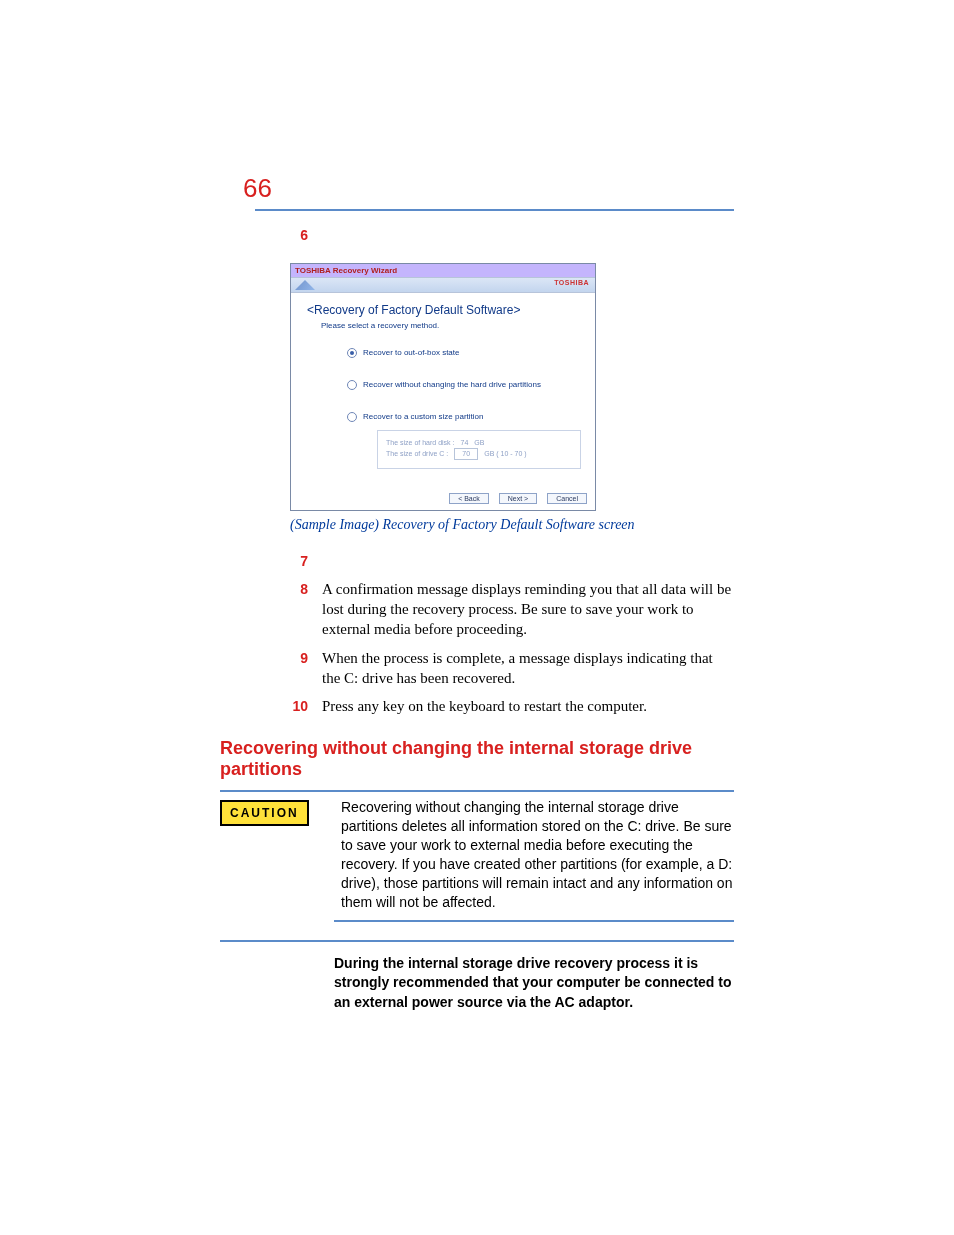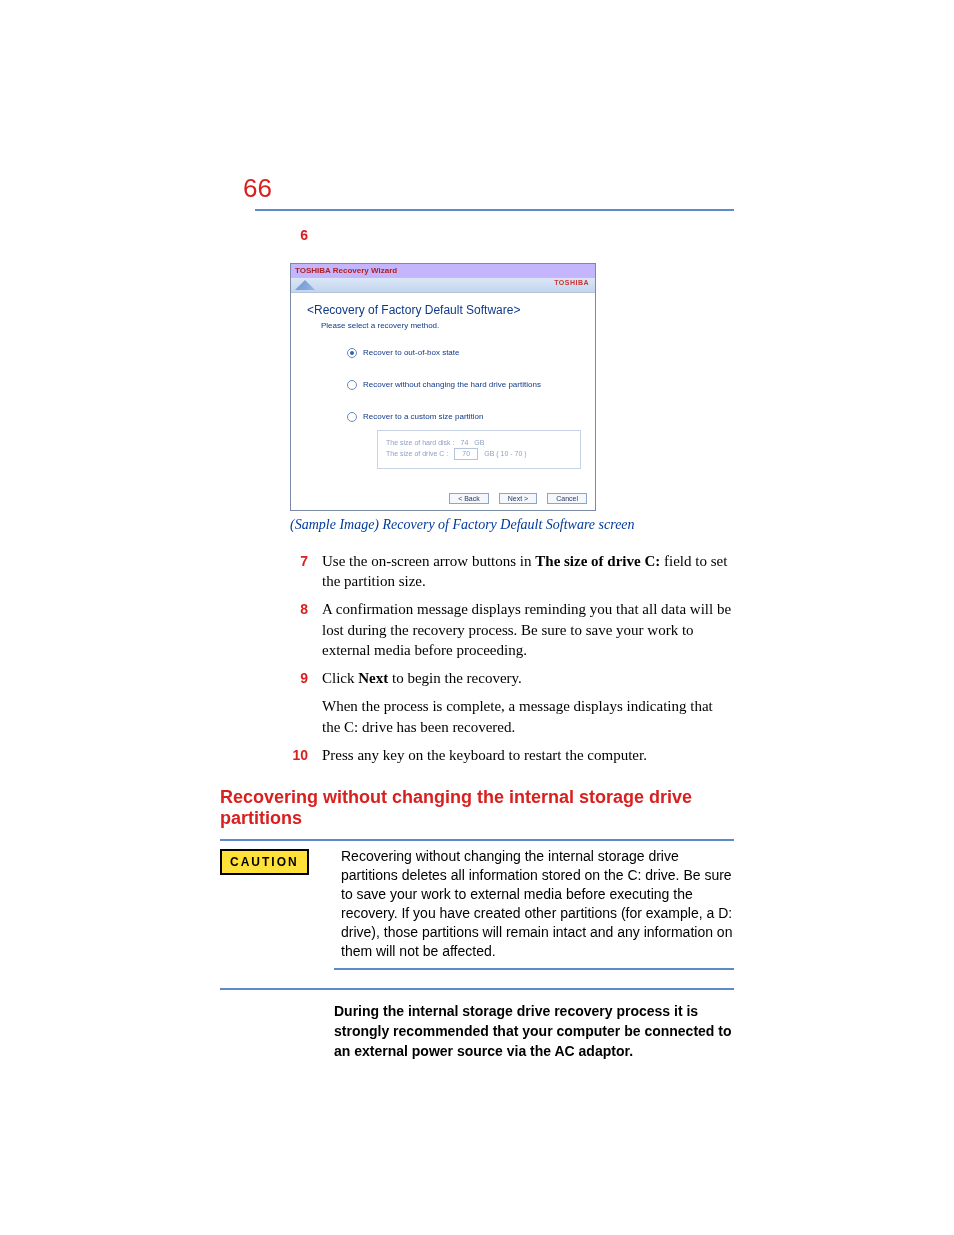--- a/index.html
+++ b/index.html
@@ -284,34 +284,30 @@
       <span class="wiz-btn">Next &gt;</span>
       <span class="wiz-btn">Cancel</span>
     </div>
   </div>
 
   <div class="caption-italic">(Sample Image) Recovery of Factory Default Software screen</div>
 
   <ol class="ol-steps" id="steps-b">
       <li>
         <span class="step-num">7</span>
-        <div class="step-body">
-          <p>Use the on-screen arrow buttons in <b>The size of drive C:</b> field to set the partition size.</p>
-        </div>
       </li>
       <li>
         <span class="step-num">8</span>
         <div class="step-body">
           <p>A confirmation message displays reminding you that all data will be lost during the recovery process. Be sure to save your work to external media before proceeding.</p>
         </div>
       </li>
       <li>
         <span class="step-num">9</span>
         <div class="step-body">
-          <p>Click <b>Next</b> to begin the recovery.</p>
           <p>When the process is complete, a message displays indicating that the C: drive has been recovered.</p>
         </div>
       </li>
       <li>
         <span class="step-num">10</span>
         <div class="step-body">
           <p>Press any key on the keyboard to restart the computer.</p>
         </div>
       </li>
     </ol>

